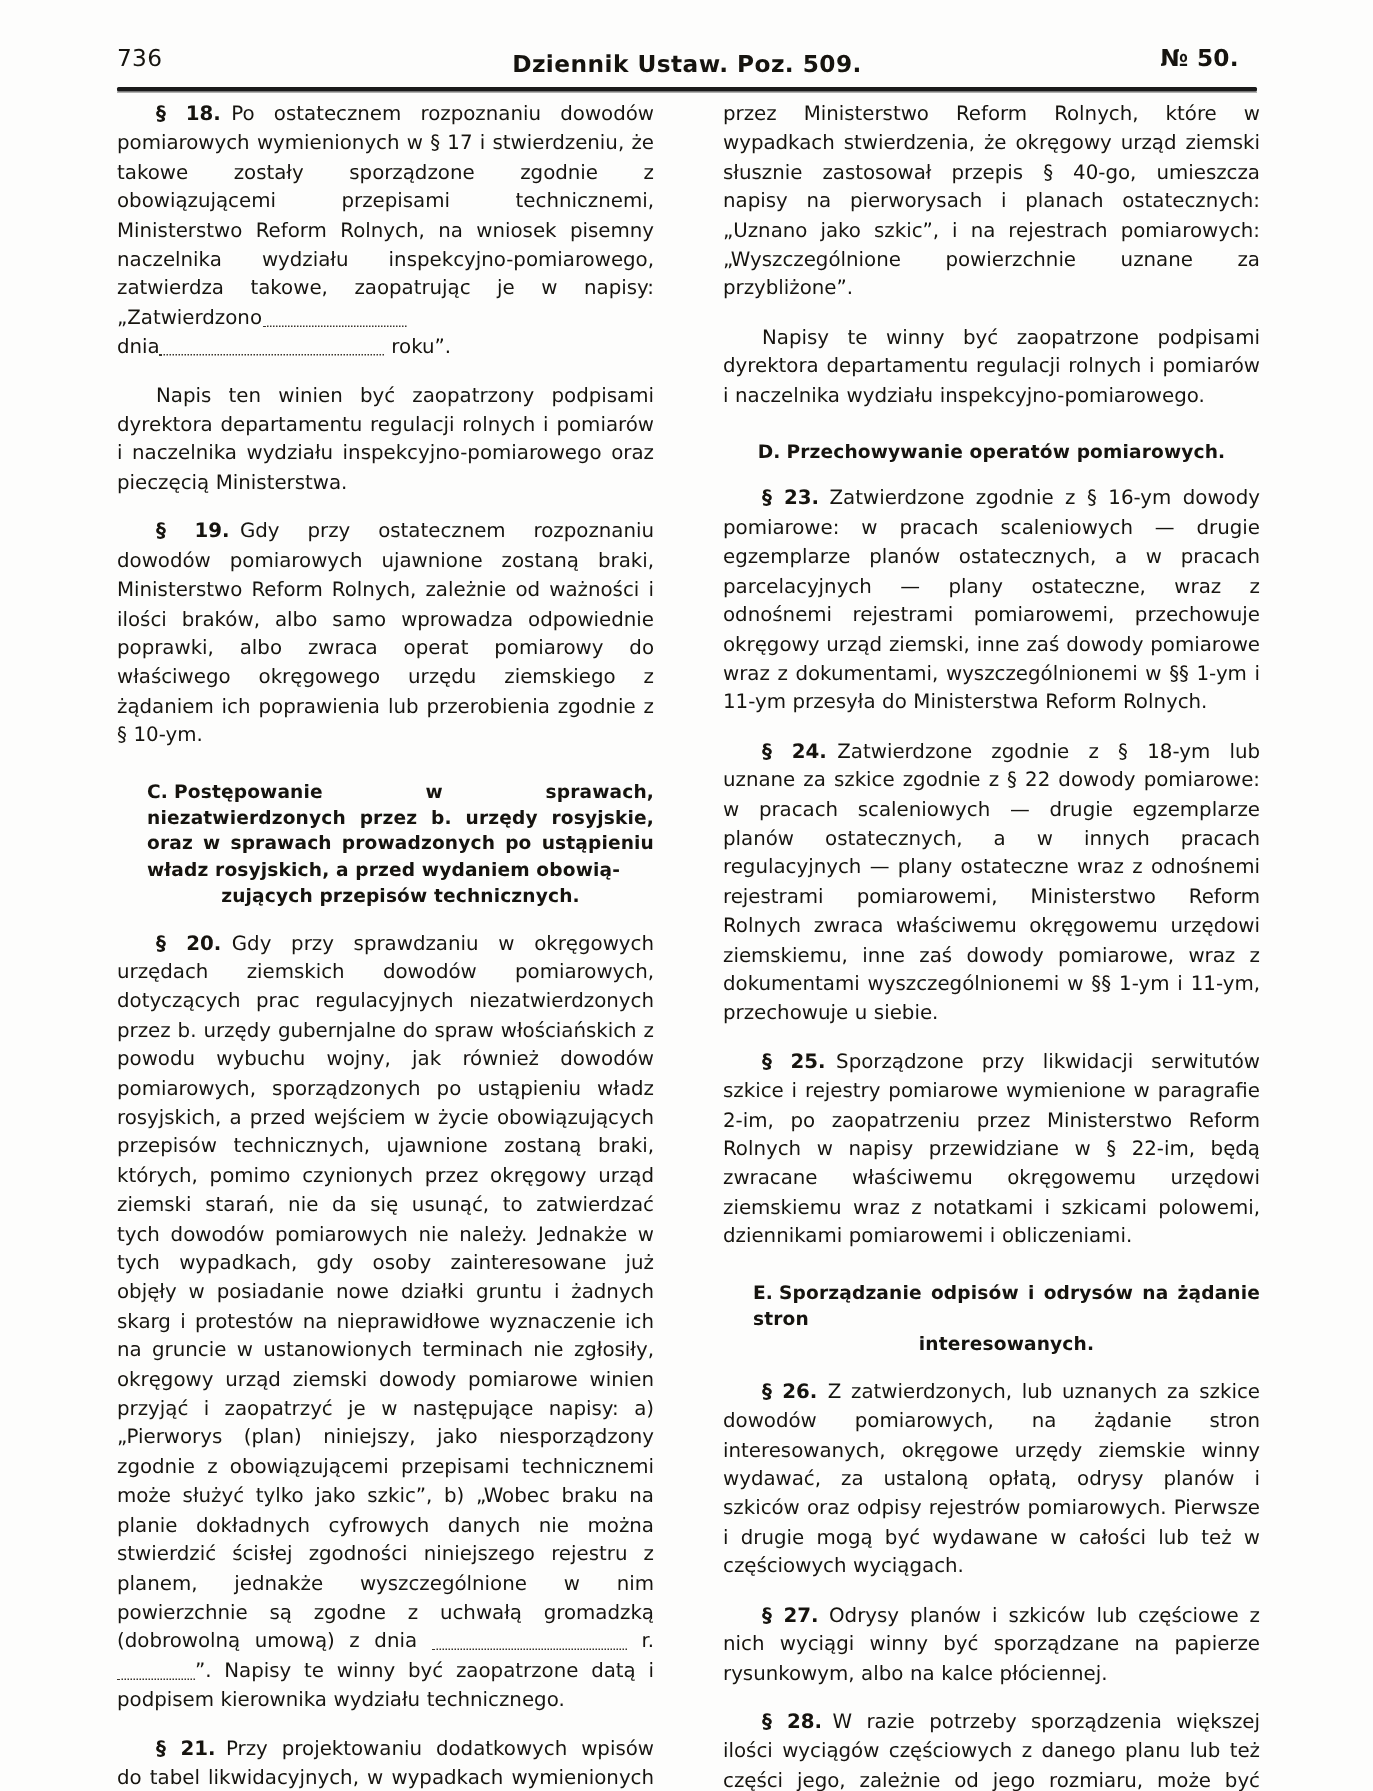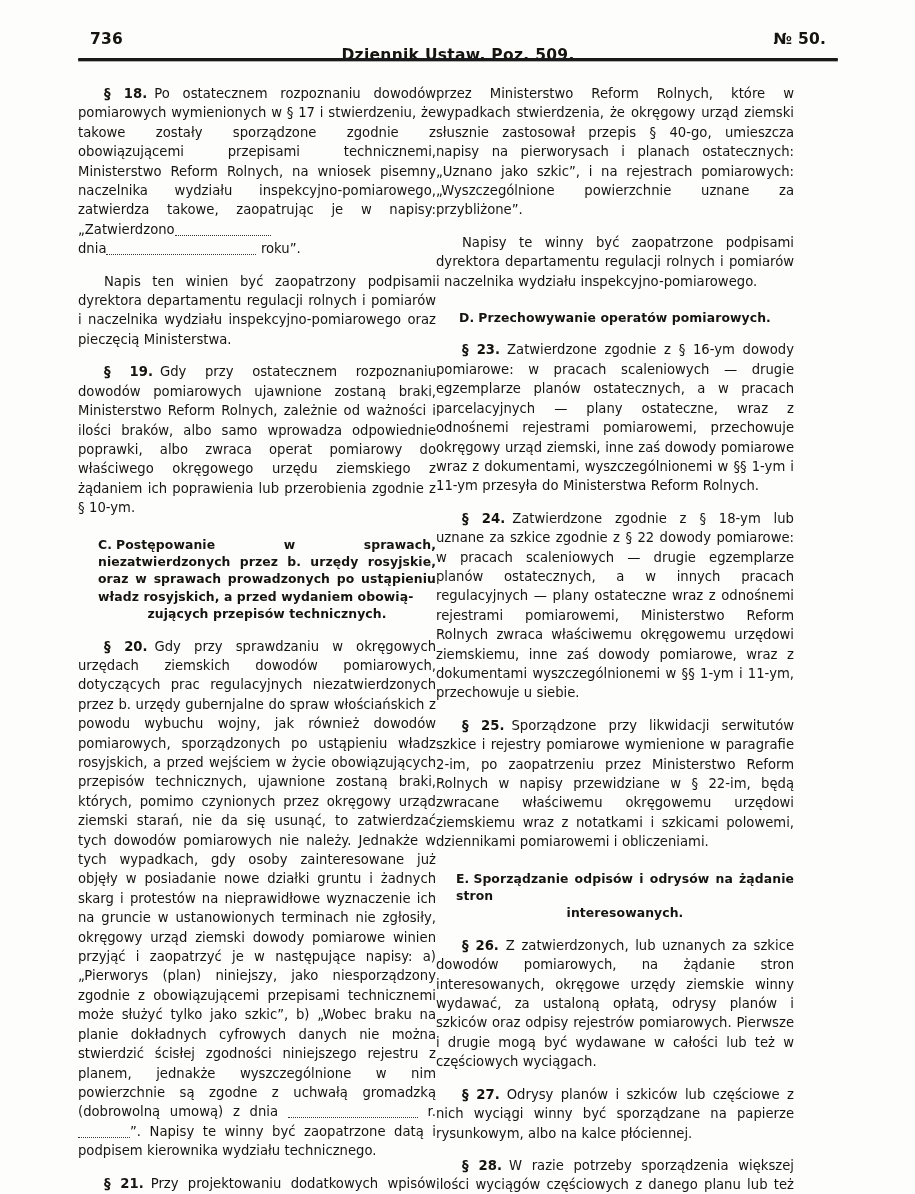--- a/index.html
+++ b/index.html
@@ -22,31 +22,31 @@
   
   .runhead {
     position: absolute;
     left: 78px;
     top: 30px;
     width: 760px;
     height: 26px;
   }
   .runhead .folio {
     position: absolute;
-    left: 12px;
+    left: 0;
     top: 0;
     font-size: 15.5px;
-    font-weight: 700;
+    font-weight: 400;
     letter-spacing: .2px;
   }
   .runhead .center {
     position: absolute;
     left: 0;
     right: 0;
-    top: 16px;
+    top: 4px;
     text-align: center;
     font-size: 15.5px;
     font-weight: 700;
     letter-spacing: .3px;
   }
   .runhead .issue {
     position: absolute;
     right: 12px;
     top: 0;
     font-size: 15.5px;
@@ -67,25 +67,25 @@
     position:absolute;
     left:0; top:3px;
     width:100%; height:1px;
     background:rgba(30,30,30,.35);
   }
 
   
   .cols {
     position: absolute;
     left: 78px;
-    top: 84px;
+    top: 67px;
     width: 762px;
     height: 1080px;
     display: flex;
-    justify-content: flex-start;
+    justify-content: space-between;
   }
   .col {
     width: 358px;
   }
   p.para {
     margin: 0 0 13px 0;
     font-size: 13.2px;
     line-height: 19.4px;
     text-align: justify;
     text-justify: inter-word;

